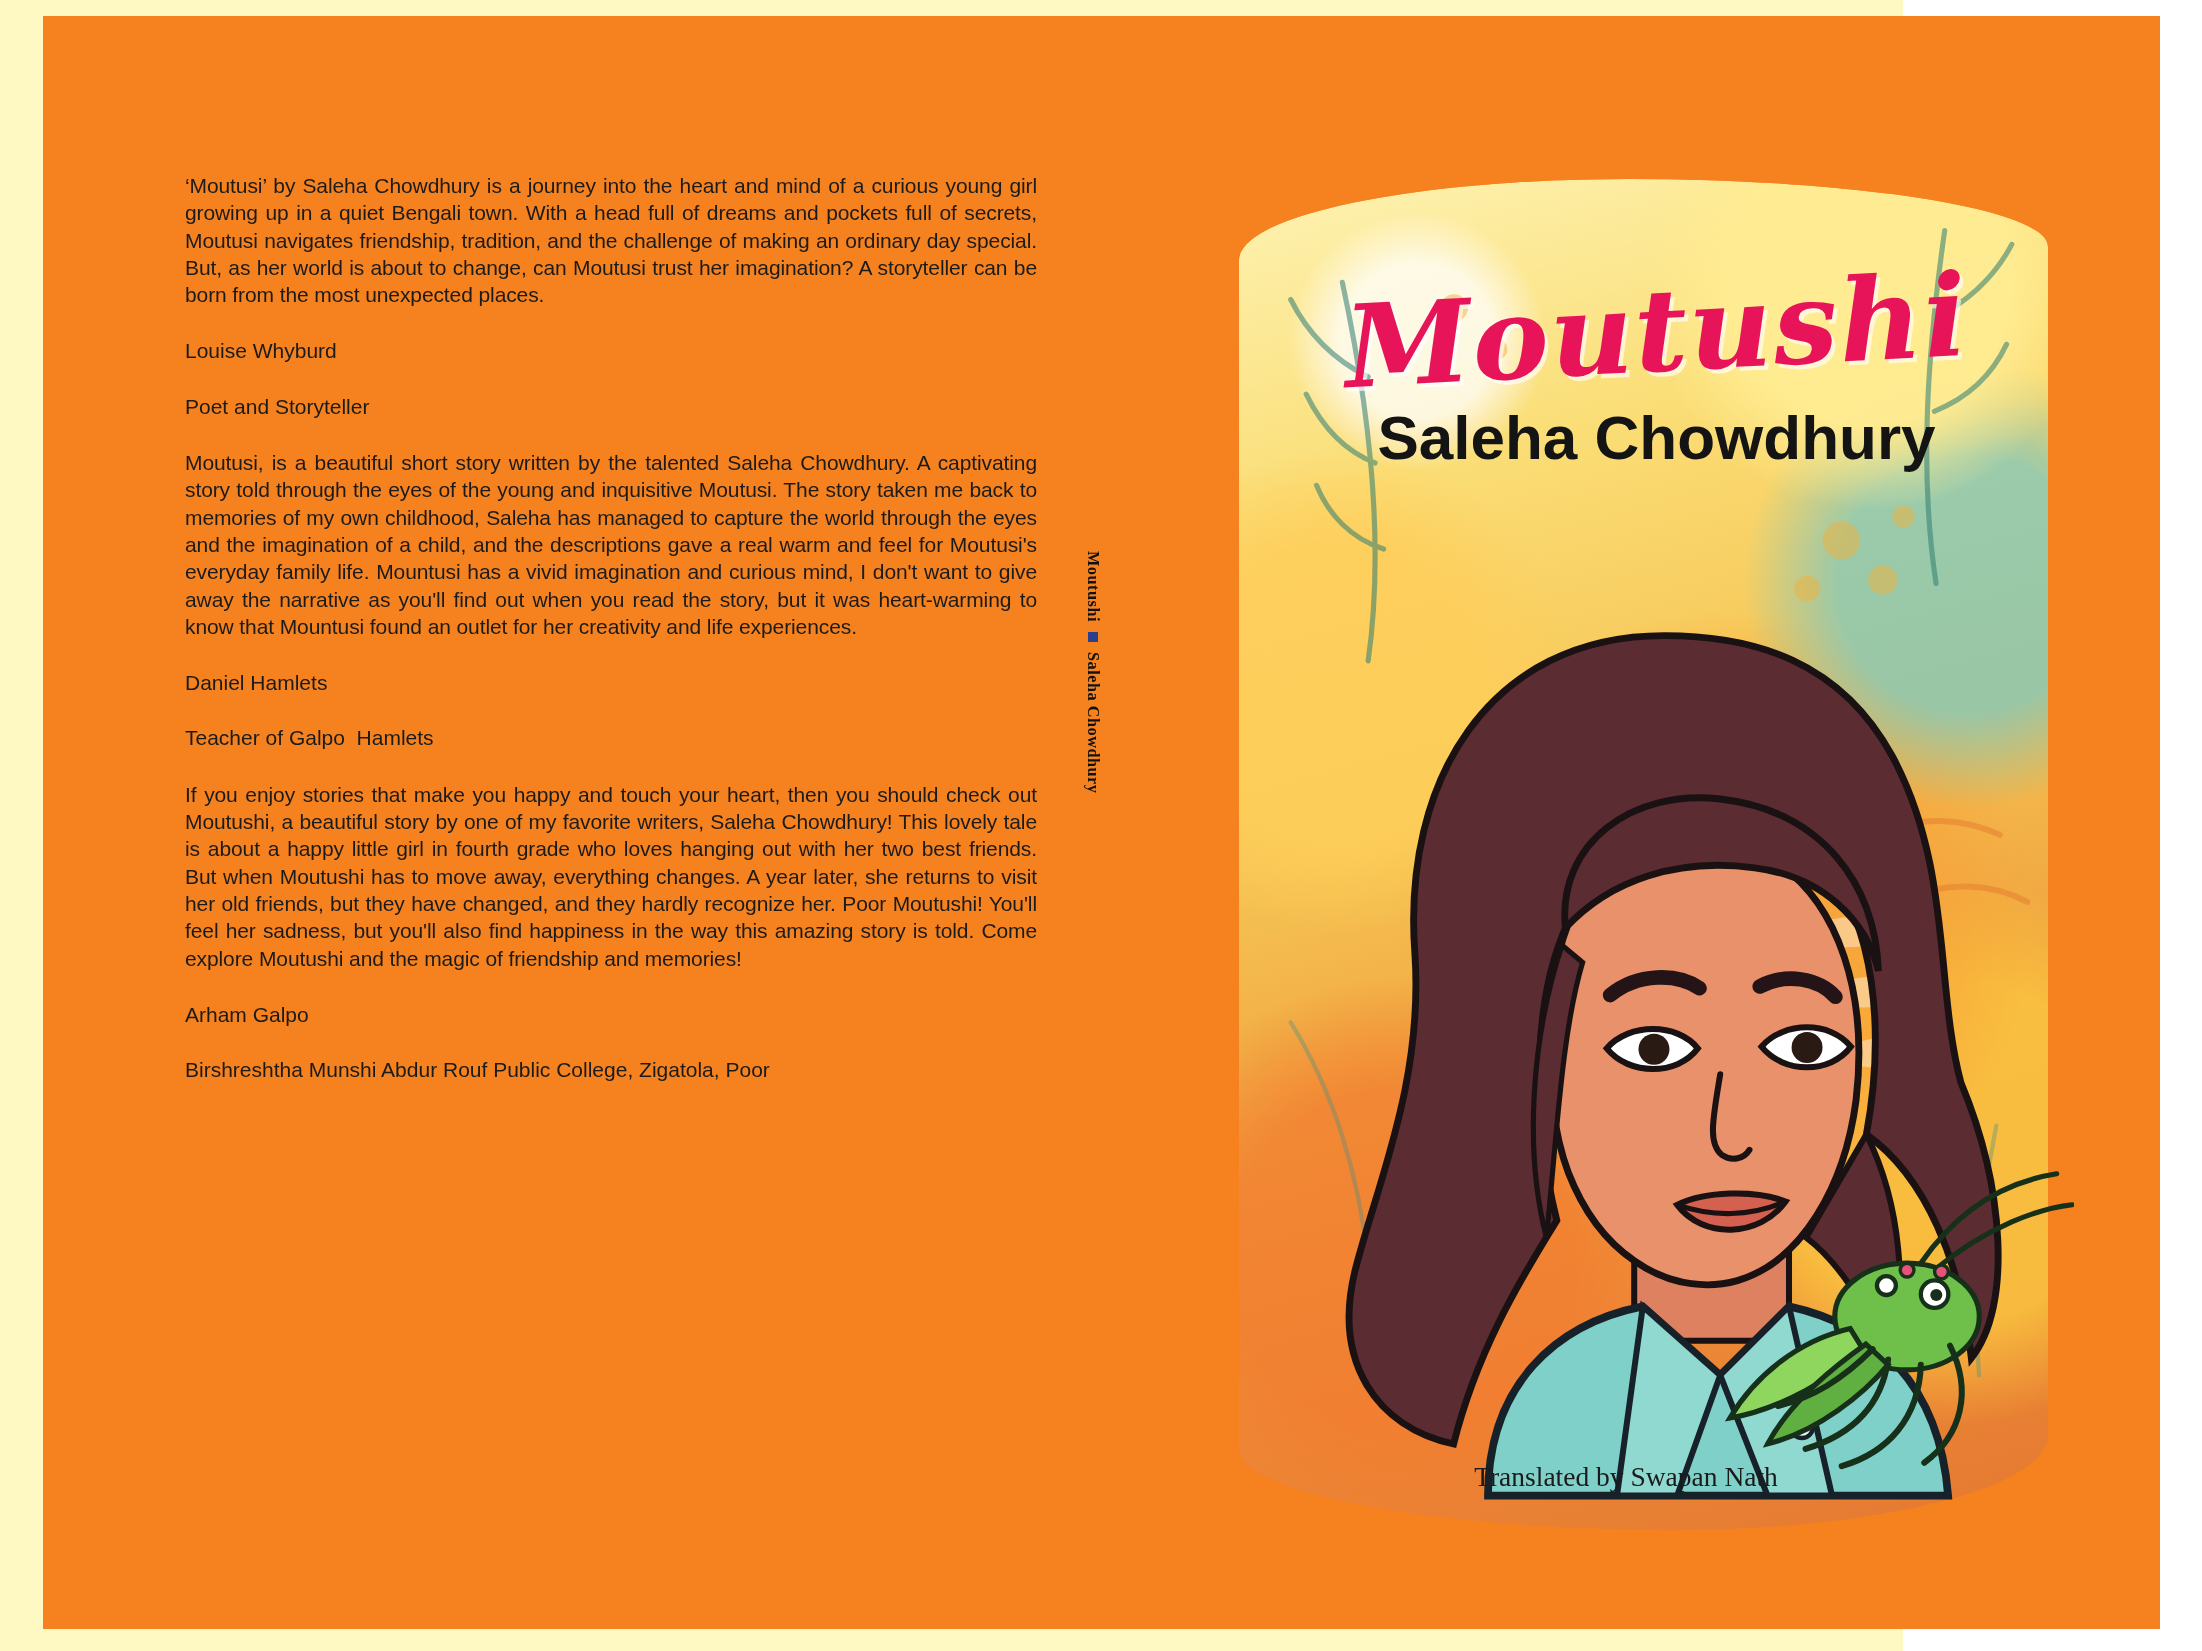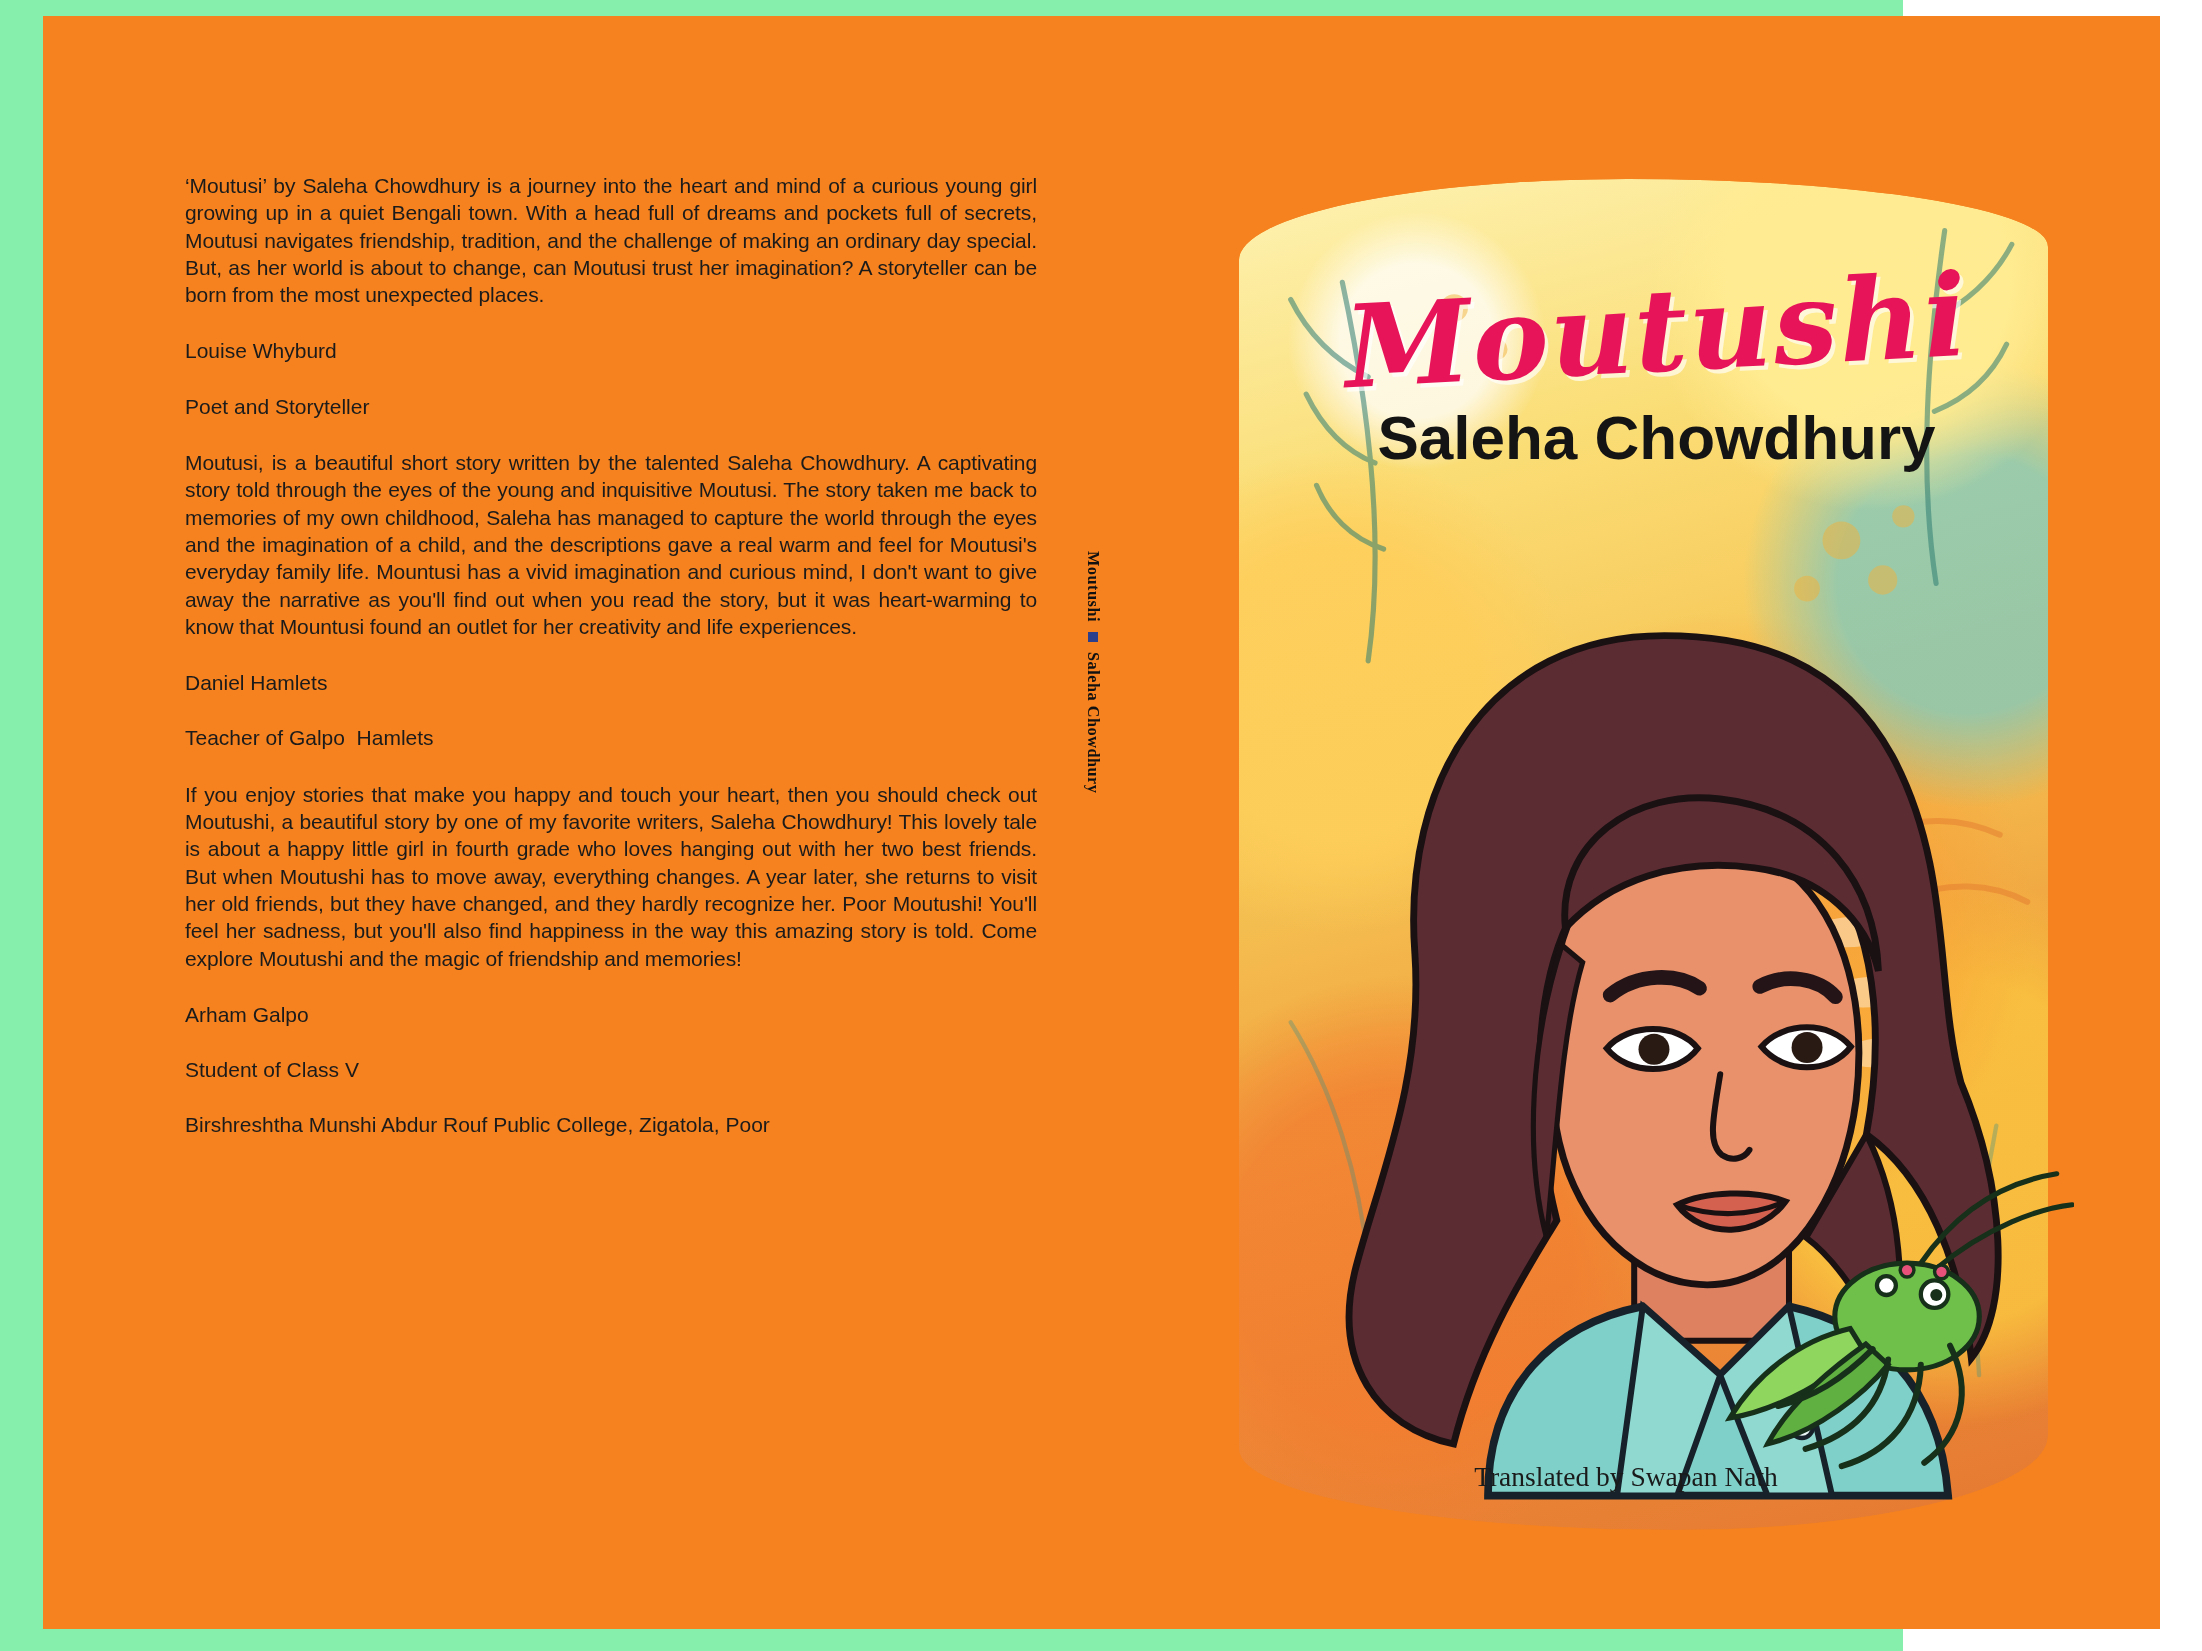--- a/index.html
+++ b/index.html
@@ -10,21 +10,21 @@
   body {
     width: 2203px;
     height: 1652px;
     font-family: "Liberation Sans", sans-serif;
     overflow: hidden;
   }
   #cover {
     position: relative;
     width: 1903px;
     height: 1652px;
-    background: #86efac;
+    background: #fef9c3;
   }
   
   .cover-bleed {
     position: absolute;
     left: 43px;
     top: 15.5px;
     width: 2117px;
     height: 1613px;
     background: #f5821f;
   }
@@ -174,21 +174,20 @@
 
     <p class="blurb">Moutusi, is a beautiful short story written by the talented Saleha Chowdhury.   A captivating story told through the eyes of the young and inquisitive Moutusi. The story taken me back to memories of my own childhood, Saleha has managed to capture the world through the eyes and the imagination of a child, and the descriptions gave a real warm and feel for Moutusi's everyday family life.  Mountusi has a vivid imagination and curious mind, I don't want to give away the narrative as you'll find out when you read the story, but it was heart-warming to know that Mountusi found an outlet for her creativity and life experiences.</p>
     <div class="credit">
       <div>Daniel Hamlets</div>
       <div>Teacher of Galpo  Hamlets</div>
     </div>
 
     <p class="blurb">If you enjoy stories that make you happy and touch your heart, then you should check out Moutushi, a beautiful story by one of my favorite writers, Saleha Chowdhury! This lovely tale is about a happy little girl in fourth grade who loves hanging out with her two best friends. But when Moutushi has to move away, everything changes. A year later, she returns to visit her old friends, but they have changed, and they hardly recognize her. Poor Moutushi! You'll feel her sadness, but you'll also find happiness in the way this amazing story is told. Come explore Moutushi and the magic of friendship and memories!</p>
     <div class="credit">
       <div>Arham Galpo</div>
-      <div>Student of Class V</div>
       <div>Birshreshtha Munshi Abdur Rouf Public College, Zigatola, Poor</div>
     </div>
   </div>
 
   <div class="spine">
     <span class="spine-text">Moutushi</span>
     <span class="spine-dot"></span>
     <span class="spine-text">Saleha Chowdhury</span>
   </div>
 

